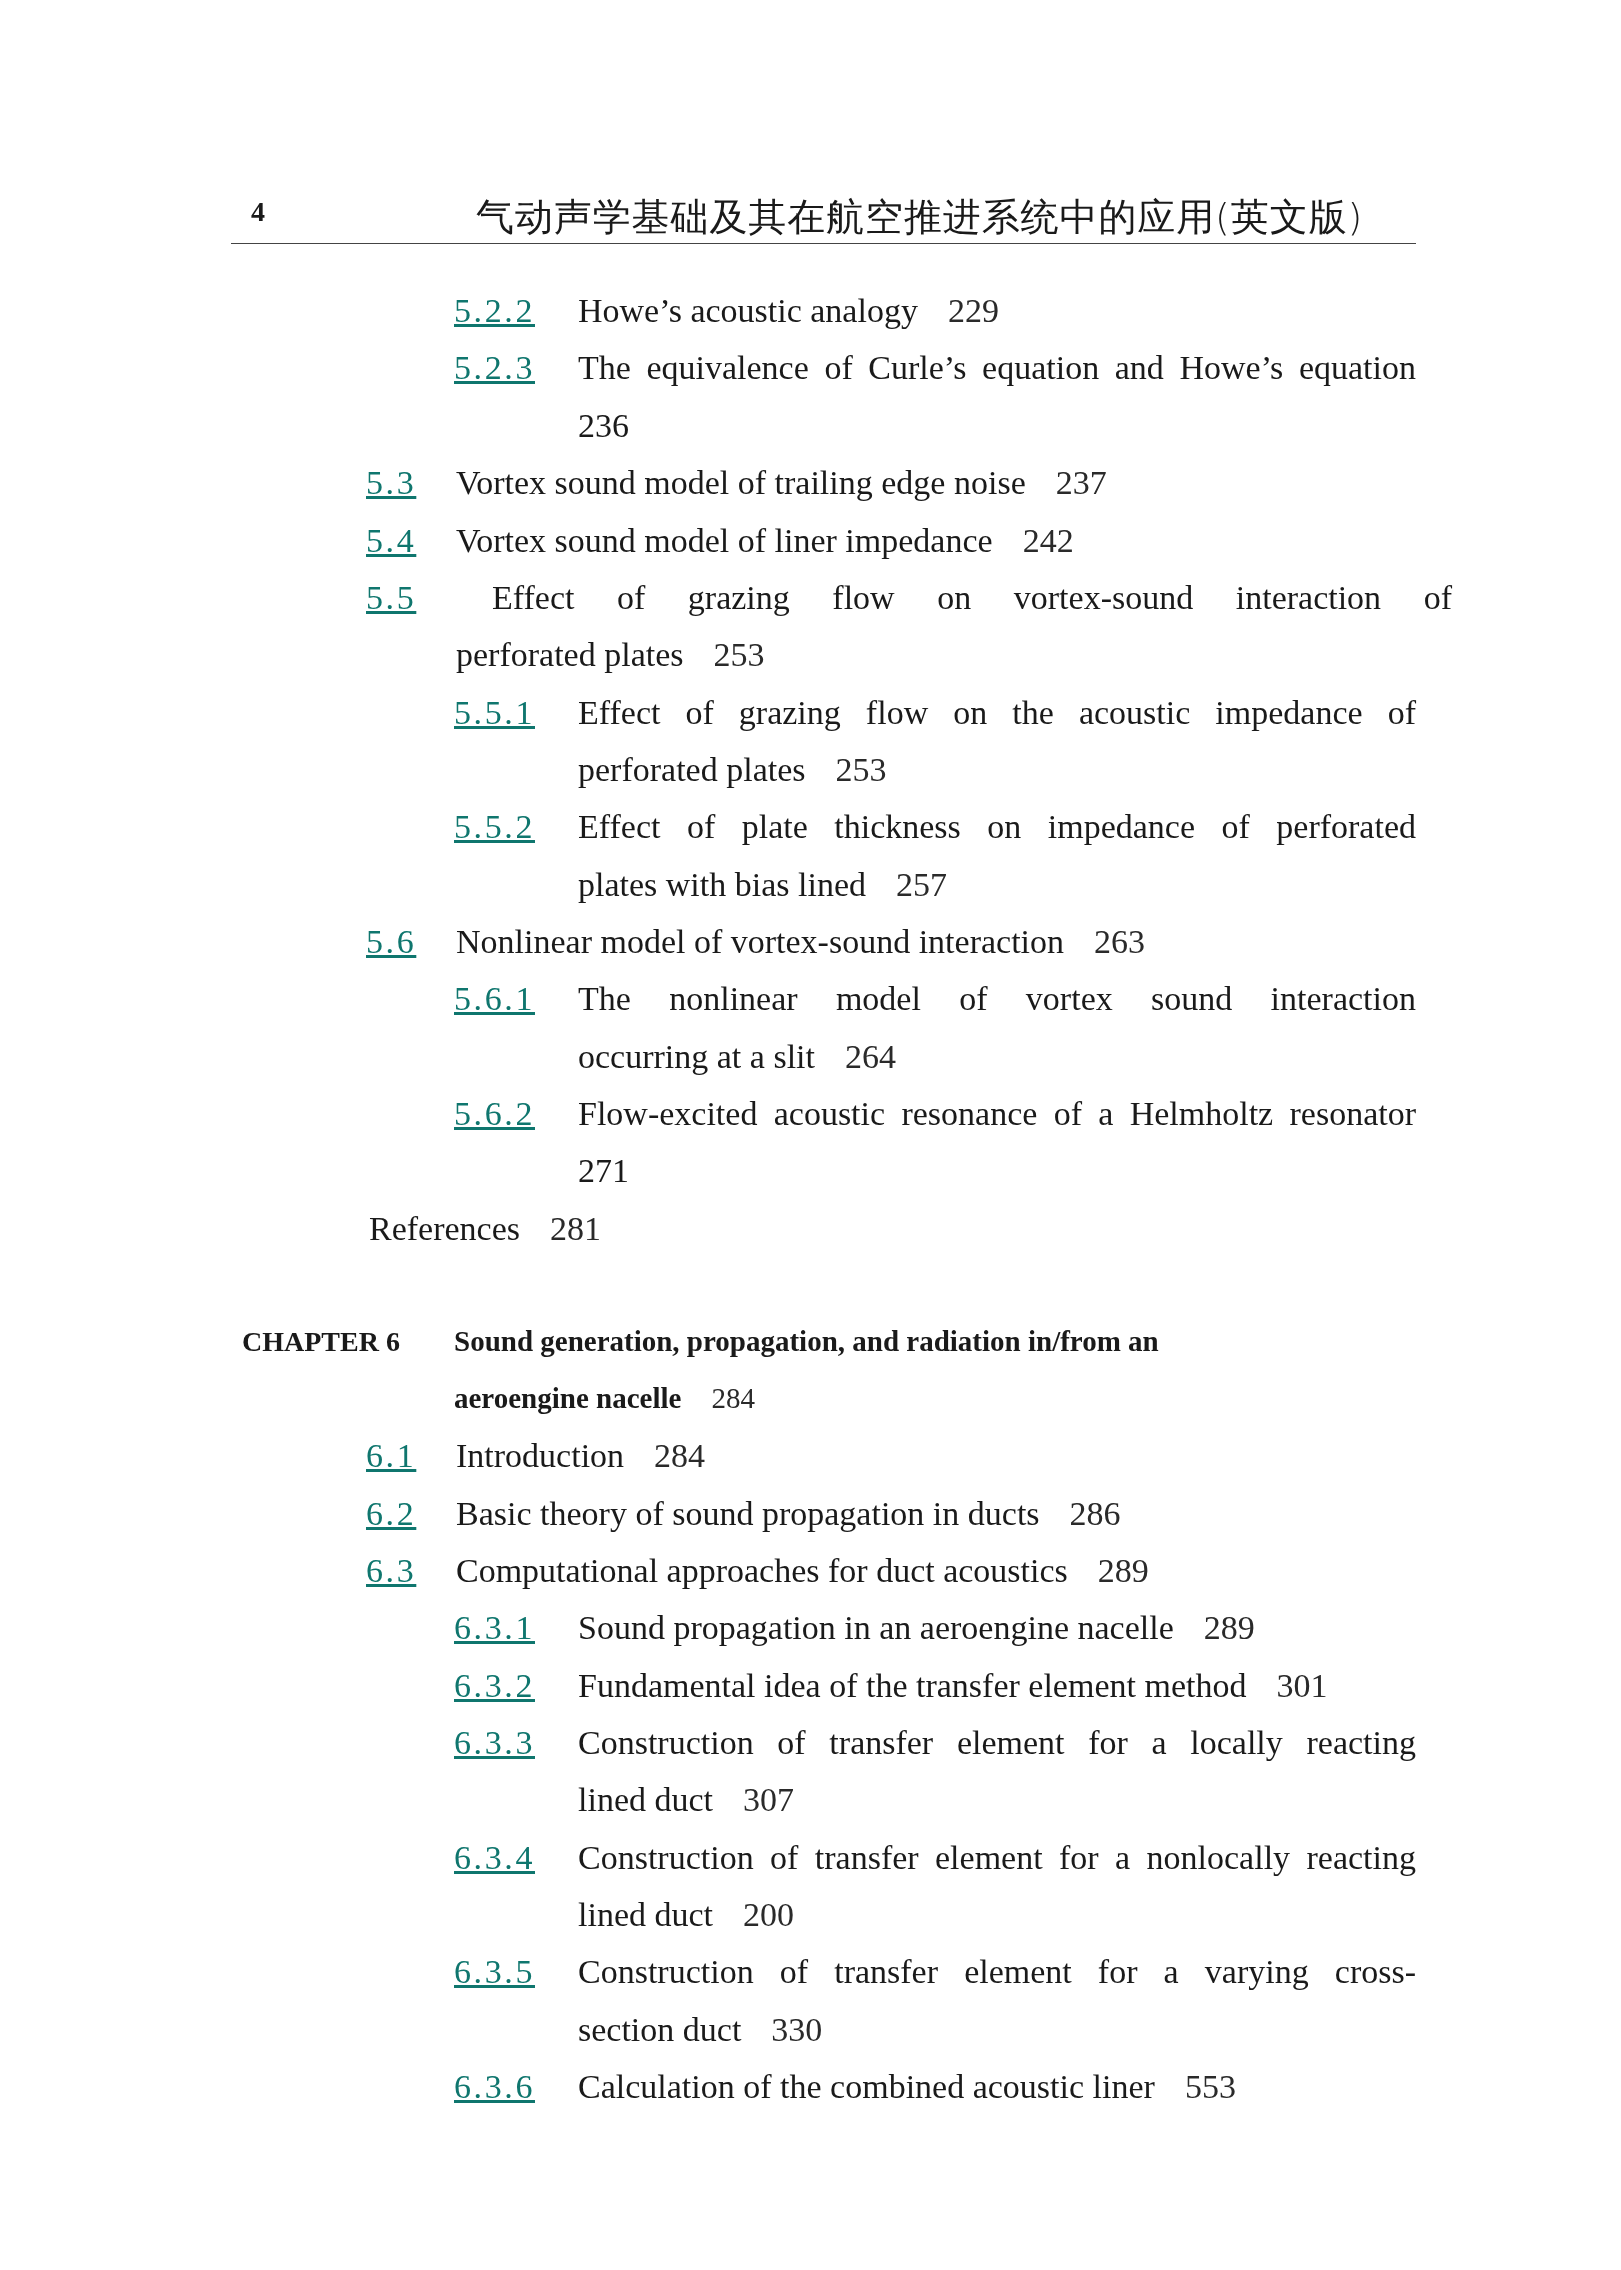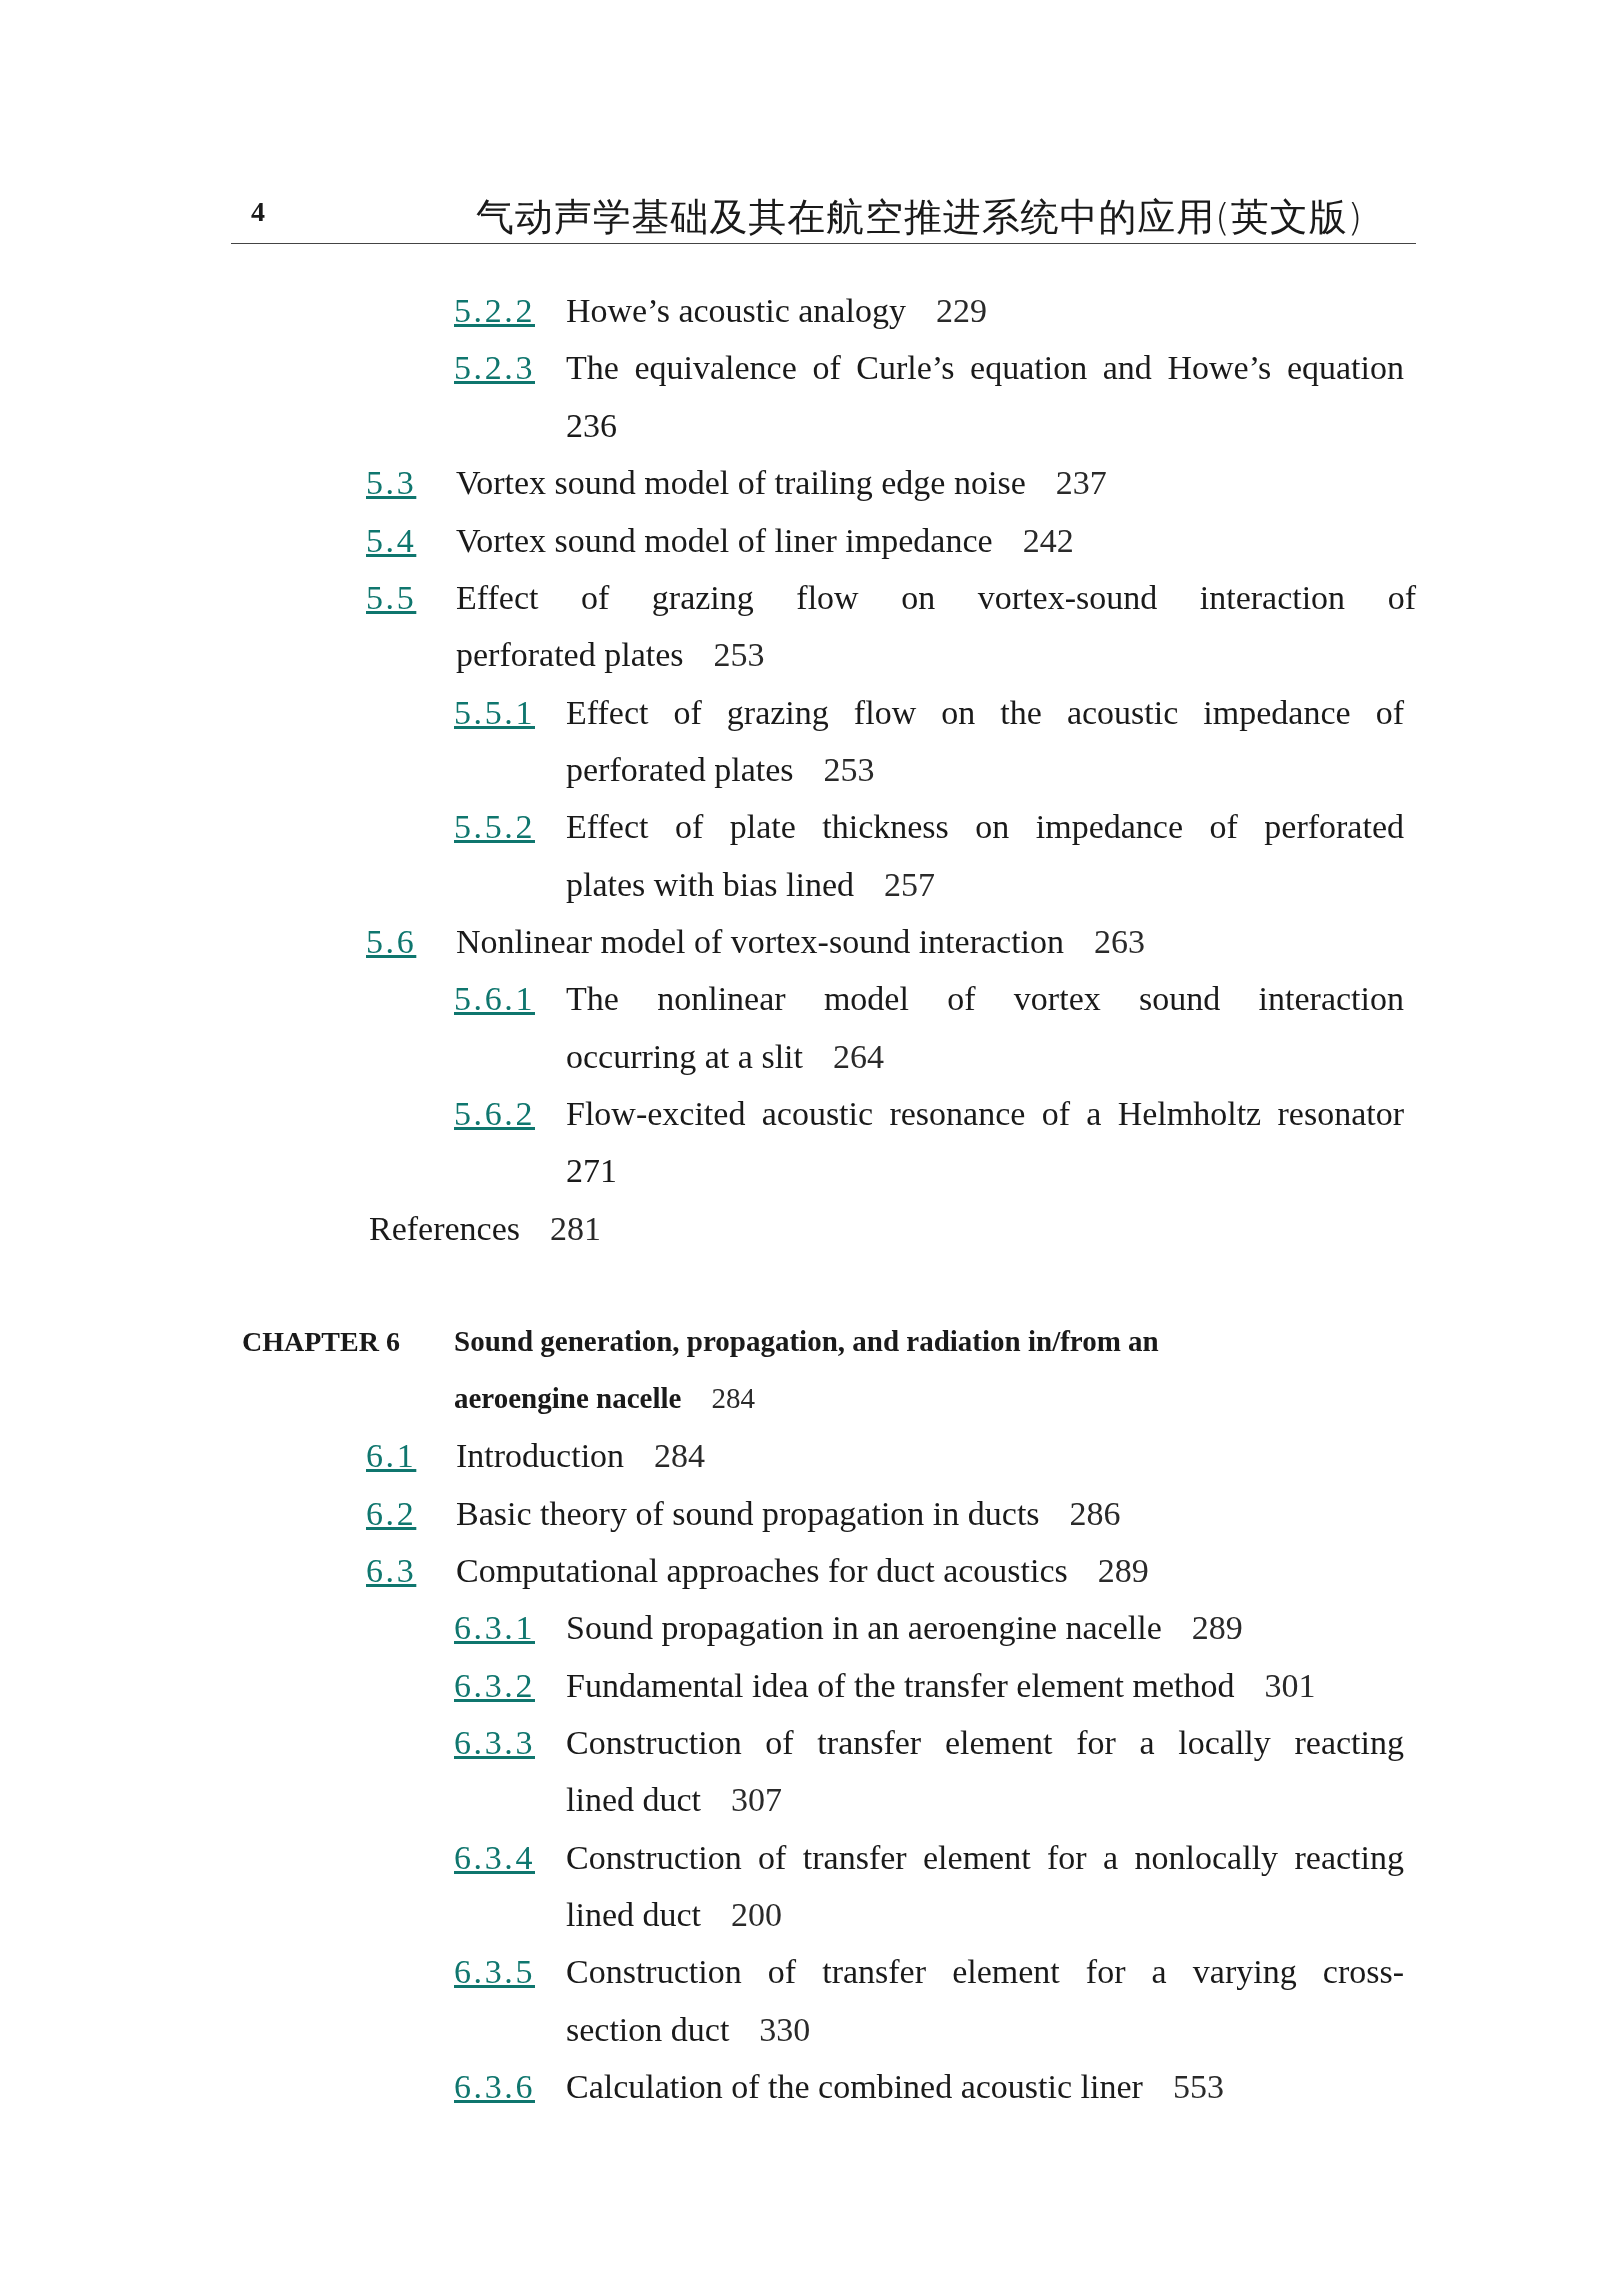--- a/index.html
+++ b/index.html
@@ -9,23 +9,23 @@
   .running-title { position: absolute; left: 476px; top: 192px; font-size: 38px; letter-spacing: 0.9px; font-family: "DejaVu Sans", sans-serif; font-weight: 300; }
   .header-rule { position: absolute; left: 231px; top: 243px; width: 1185px; height: 0; border-top: 1.8px solid #444; }
 
   .toc { position: absolute; left: 0; top: 0; width: 1622px; }
   .line { position: absolute; font-size: 34px; line-height: 39px; white-space: nowrap; }
   .num { position: absolute; letter-spacing: 2.6px; color: #0f766e; text-decoration: underline; }
   .num-sec { left: 366px; }
   .num-sub { left: 454px; }
   .txt { position: absolute; }
   .txt-sec { left: 456px; }
-  .txt-sub { left: 566px; }
+  .txt-sub { left: 578px; }
   .justify { width: 838px; text-align: justify; text-align-last: justify; }
-  .justify-sec { width: 960px; text-align: justify; text-align-last: justify; }
+  .justify-sec { width: 960px; text-align: justify; text-align-last: justify; margin-left: 36px; }
   .pg { margin-left: 30px; color: #2a2a2a; }
   .chapter-label { position: absolute; left: 242px; font-weight: bold; font-size: 28px; }
   .chapter-text { position: absolute; left: 454px; font-weight: bold; font-size: 29px; }
   .refs { position: absolute; left: 369px; }
 </style>
 </head>
 <body>
 
 <div class="page-num">4</div>
 <div class="running-title">气动声学基础及其在航空推进系统中的应用(英文版)</div>

